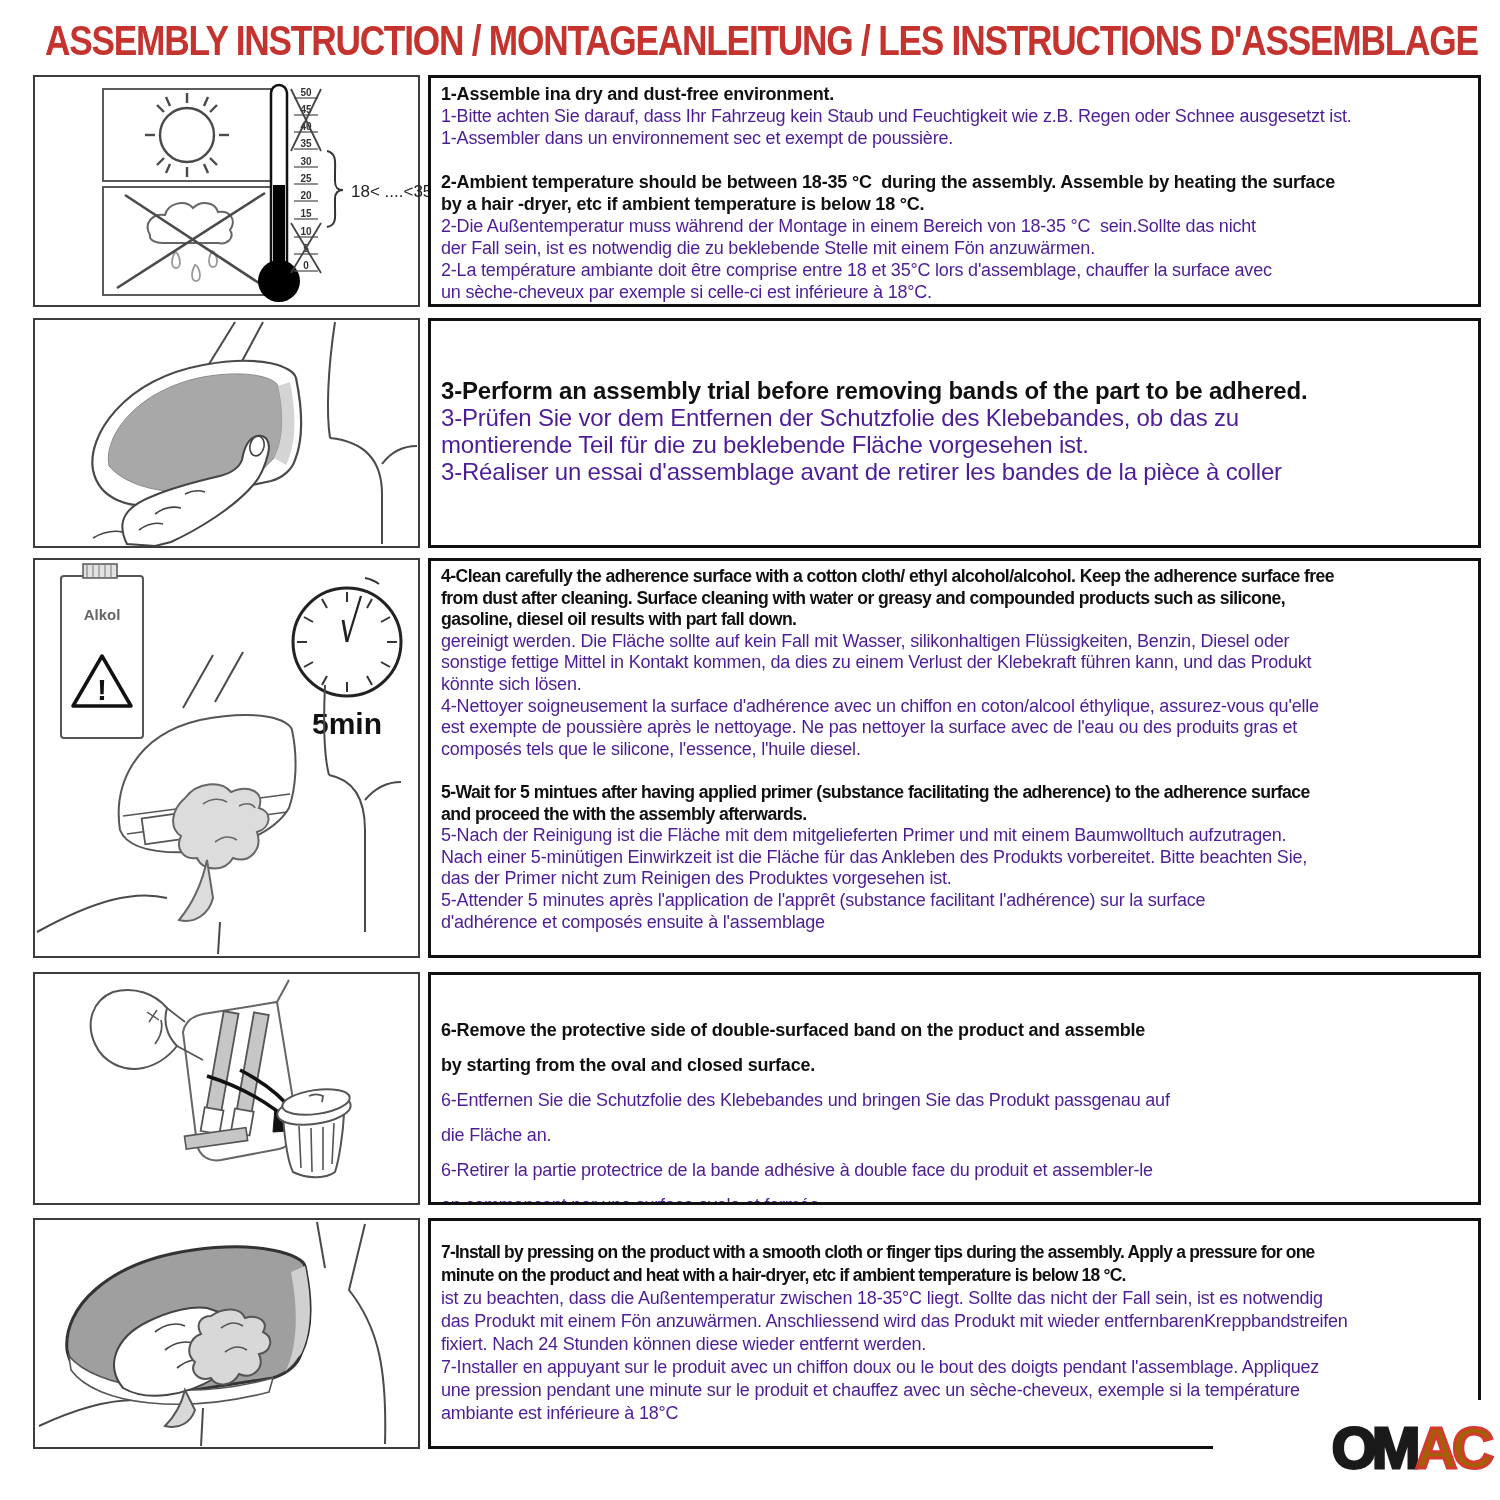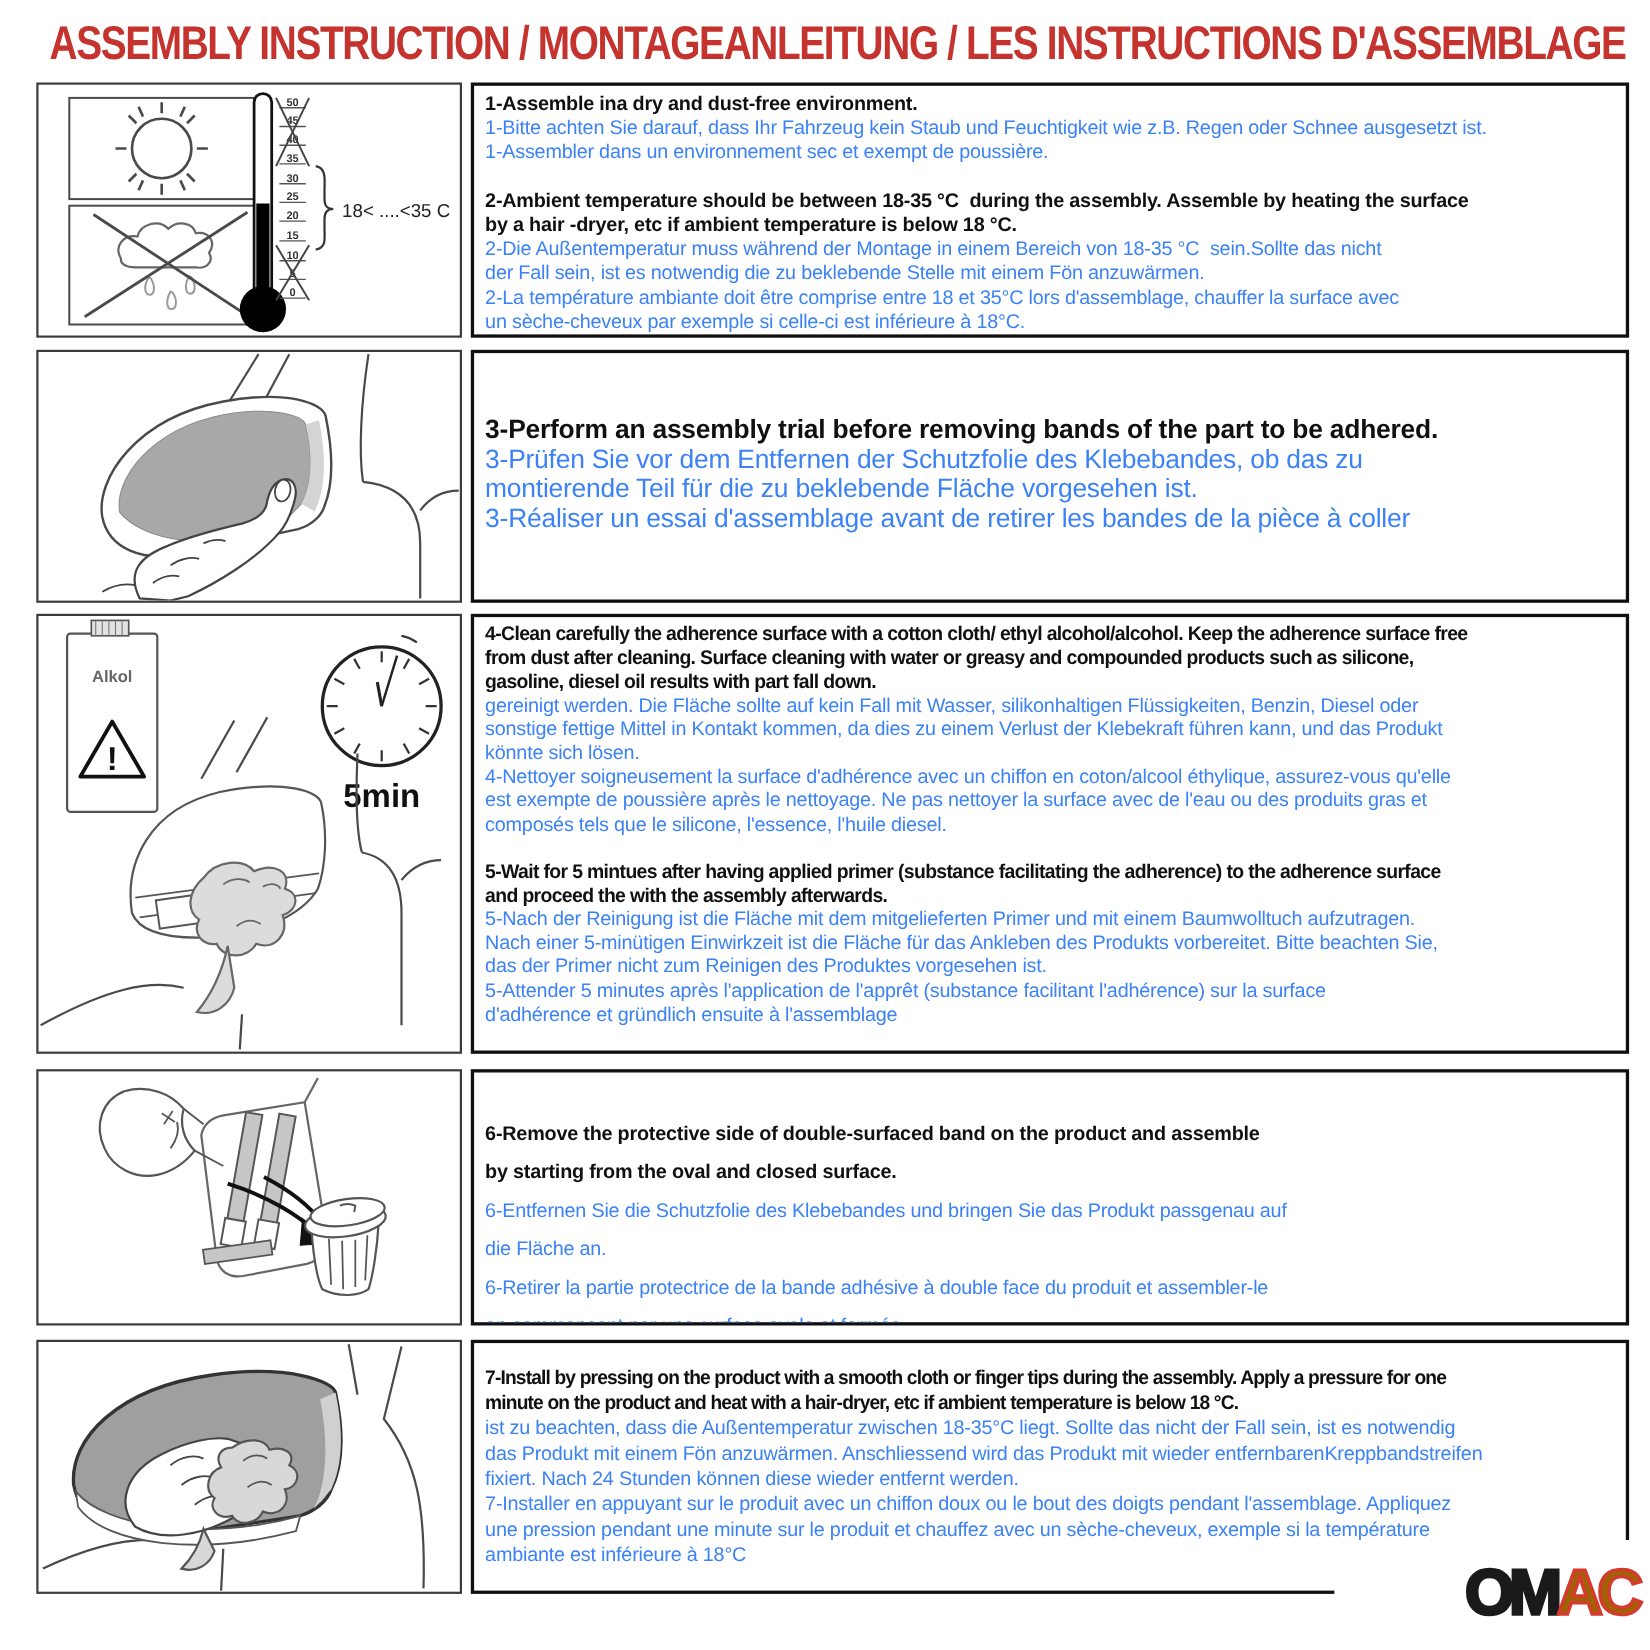--- a/index.html
+++ b/index.html
@@ -6,24 +6,24 @@
   #page{position:relative;width:1500px;height:1500px;background:#fff;
         font-family:"Liberation Sans","DejaVu Sans",sans-serif;overflow:hidden;}
 
   .title{position:absolute;left:45px;top:16px;font-size:43px;font-weight:800;
          letter-spacing:-1.5px;white-space:pre;transform:scaleX(0.82);transform-origin:left center;}
 
   .box-left{position:absolute;left:33px;width:387px;border:2px solid #3c3c3c;background:#fff;box-sizing:border-box;}
   .box-right{position:absolute;left:428px;width:1053px;border:3px solid #101010;background:#fff;
              box-sizing:border-box;overflow:hidden;}
 
-  .ln{white-space:pre;letter-spacing:-0.2px;color:#3b82f6;}
+  .ln{white-space:pre;letter-spacing:-0.2px;color:#4c1d95;}
   .ln.b{font-weight:700;color:#101010;}
 
-  .r1{top:75px;height:232px;}
+  .r1{top:75px;height:232px;padding-left:40px;}
   .r1.box-right{padding:5px 6px 0 10px;}
   .r1 .ln{font-size:18px;line-height:22px;min-height:22px;}
 
   .r2{top:318px;height:230px;}
   .r2.box-right{padding:56px 6px 12px 10px;}
   .r2 .ln{font-size:24px;line-height:27px;min-height:27px;}
 
   .r3{top:558px;height:400px;}
   .r3.box-right{padding:5px 6px 0 10px;}
   .r3 .ln{font-size:18px;line-height:21.6px;min-height:21.6px;}
@@ -227,21 +227,21 @@
     <div class="ln">4-Nettoyer soigneusement la surface d'adhérence avec un chiffon en coton/alcool éthylique, assurez-vous qu'elle</div>
     <div class="ln">est exempte de poussière après le nettoyage. Ne pas nettoyer la surface avec de l'eau ou des produits gras et</div>
     <div class="ln">composés tels que le silicone, l'essence, l'huile diesel.</div>
     <div class="ln"></div>
     <div class="ln b">5-Wait for 5 mintues after having applied primer (substance facilitating the adherence) to the adherence surface</div>
     <div class="ln b">and proceed the with the assembly afterwards.</div>
     <div class="ln">5-Nach der Reinigung ist die Fläche mit dem mitgelieferten Primer und mit einem Baumwolltuch aufzutragen.</div>
     <div class="ln">Nach einer 5-minütigen Einwirkzeit ist die Fläche für das Ankleben des Produkts vorbereitet. Bitte beachten Sie,</div>
     <div class="ln">das der Primer nicht zum Reinigen des Produktes vorgesehen ist.</div>
     <div class="ln">5-Attender 5 minutes après l'application de l'apprêt (substance facilitant l'adhérence) sur la surface</div>
-    <div class="ln">d'adhérence et gründlich ensuite à l'assemblage</div>
+    <div class="ln">d'adhérence et composés ensuite à l'assemblage</div>
   </div>
 
   <div class="box-left r4">
     <svg width="383" height="229" viewBox="0 0 383 229">
       <path d="M148,58 C150,48 158,42 168,40 L242,28 L262,150 C263,162 256,172 244,175 L186,186 C174,188 164,182 162,170 Z" fill="#fff" stroke="#666" stroke-width="2"></path>
       <path d="M242,28 L254,6" fill="none" stroke="#666" stroke-width="2"></path>
       <g transform="rotate(10 200 100)">
         <rect x="178" y="40" width="15" height="100" fill="#c6c6c6" stroke="#555" stroke-width="1.8"></rect>
         <rect x="208" y="36" width="15" height="100" fill="#c6c6c6" stroke="#555" stroke-width="1.8"></rect>
         <rect x="176" y="138" width="19" height="24" fill="#fff" stroke="#555" stroke-width="1.8"></rect>

